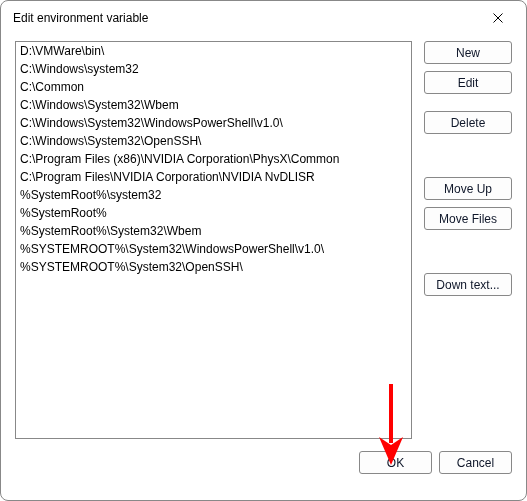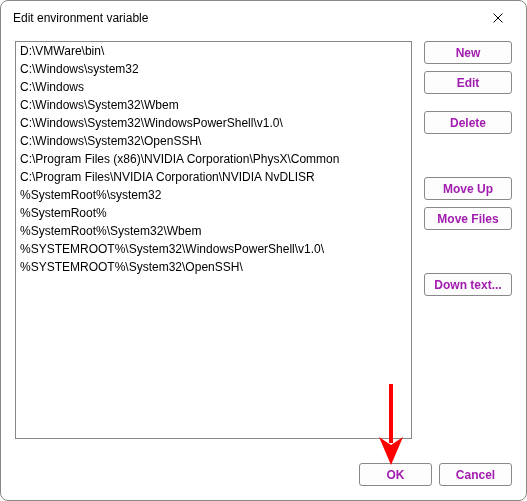--- a/index.html
+++ b/index.html
@@ -36,21 +36,21 @@
       height: 28px;
       display: flex;
       align-items: center;
       justify-content: center;
       border-radius: 4px;
       cursor: default;
     }
     .close-btn svg { width: 10px; height: 10px; }
     .content {
       flex: 1;
-      padding: 6px 14px 14px 14px;
+      padding: 6px 14px 26px 14px;
       display: flex;
       flex-direction: column;
     }
     .main-row {
       flex: 1;
       display: flex;
       gap: 12px;
     }
     .listbox {
       flex: 1;
@@ -88,22 +88,21 @@
       border: 1px solid #888;
       background: #fdfdfd;
       border-radius: 3px;
       font-size: 12px;
       height: 23px;
       cursor: default;
       margin-bottom: 7px;
       display: flex;
       align-items: center;
       justify-content: center;
-      color: #a21caf;
-      font-weight: bold;
+      color: #0f172a;
     }
     .btn.focused {
       border: 2px solid #0067c0;
       height: 23px;
     }
     .spacer-sm { height: 10px; }
     .spacer-md { height: 36px; }
     .footer {
       display: flex;
       justify-content: flex-end;
@@ -133,21 +132,21 @@
         <line x1="9.5" y1="0.5" x2="0.5" y2="9.5" stroke="#000" stroke-width="1"></line>
       </svg>
     </div>
   </div>
 
   <div class="content">
     <div class="main-row">
       <div class="listbox" id="listbox">
           <div class="list-item">D:\VMWare\bin\</div>
           <div class="list-item">C:\Windows\system32</div>
-          <div class="list-item">C:\Windows</div>
+          <div class="list-item">C:\Common</div>
           <div class="list-item">C:\Windows\System32\Wbem</div>
           <div class="list-item">C:\Windows\System32\WindowsPowerShell\v1.0\</div>
           <div class="list-item">C:\Windows\System32\OpenSSH\</div>
           <div class="list-item">C:\Program Files (x86)\NVIDIA Corporation\PhysX\Common</div>
           <div class="list-item">C:\Program Files\NVIDIA Corporation\NVIDIA NvDLISR</div>
           <div class="list-item">%SystemRoot%\system32</div>
           <div class="list-item">%SystemRoot%</div>
           <div class="list-item">%SystemRoot%\System32\Wbem</div>
           <div class="list-item">%SYSTEMROOT%\System32\WindowsPowerShell\v1.0\</div>
           <div class="list-item">%SYSTEMROOT%\System32\OpenSSH\</div>

